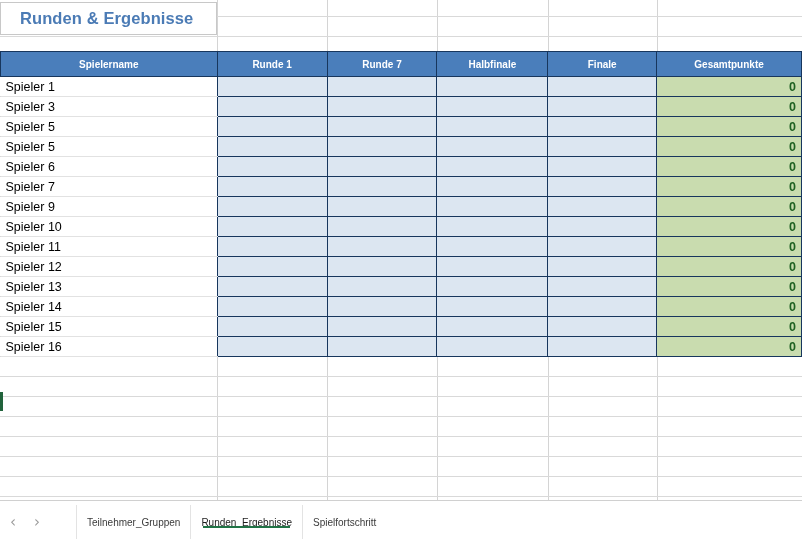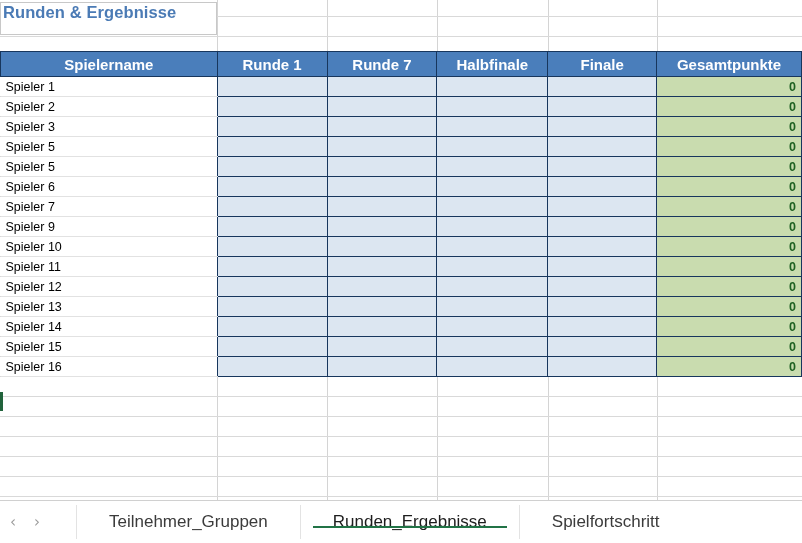--- a/index.html
+++ b/index.html
@@ -48,21 +48,22 @@
   
   .title-cell {
     position: absolute;
     left: 0;
     top: 2px;
     width: 217px;
     height: 33px;
     background: #ffffff;
     border: 1px solid #c8c8c8;
     display: flex;
-    padding-left: 2px;
+    align-items: center;
+    padding-left: 19px;
   }
   .title-text {
     font-size: 16.5px;
     font-weight: bold;
     color: #4b7bb5;
     letter-spacing: 0.1px;
     white-space: nowrap;
   }
 
   
@@ -80,21 +81,21 @@
     border: 1px solid #17365d;
     overflow: hidden;
     white-space: nowrap;
   }
   .tbl thead th {
     background: #4a7ebb;
     color: #ffffff;
     font-weight: bold;
     text-align: center;
     height: 25px;
-    font-size: 15px;
+    font-size: 10px;
     border-color: #17365d;
   }
   .col-name  { width: 217px; }
   .col-r1    { width: 110px; }
   .col-r2    { width: 110px; }
   .col-hf    { width: 111px; }
   .col-fin   { width: 109px; }
   .col-tot   { width: 145px; }
 
   td.cell-name {
@@ -207,22 +208,22 @@
   .nav-arrow {
     font-size: 15px;
     color: #9a9a9a;
     font-family: "DejaVu Sans", sans-serif;
     cursor: pointer;
   }
   .tab {
     height: 34px;
     display: flex;
     align-items: center;
-    padding: 0 32px;
-    font-size: 17px;
+    padding: 0 10px;
+    font-size: 10px;
     color: #3b3b3b;
     border-left: 1px solid #e3e3e3;
     position: relative;
     white-space: nowrap;
   }
   .tab.active {
     font-weight: normal;
     color: #1d1d1d;
   }
   .tab.active::after {
@@ -293,28 +294,20 @@
     <tbody id="tbody">
         <tr>
           <td class="cell-name col-name">Spieler 1</td>
           <td class="cell-score col-r1"></td>
           <td class="cell-score col-r2"></td>
           <td class="cell-score col-hf"></td>
           <td class="cell-score col-fin"></td>
           <td class="cell-total col-tot">0</td>
         </tr>
         <tr>
-          <td class="cell-name col-name">Spieler 2</td>
-          <td class="cell-score col-r1"></td>
-          <td class="cell-score col-r2"></td>
-          <td class="cell-score col-hf"></td>
-          <td class="cell-score col-fin"></td>
-          <td class="cell-total col-tot">0</td>
-        </tr>
-        <tr>
           <td class="cell-name col-name">Spieler 3</td>
           <td class="cell-score col-r1"></td>
           <td class="cell-score col-r2"></td>
           <td class="cell-score col-hf"></td>
           <td class="cell-score col-fin"></td>
           <td class="cell-total col-tot">0</td>
         </tr>
         <tr>
           <td class="cell-name col-name">Spieler 5</td>
           <td class="cell-score col-r1"></td>

